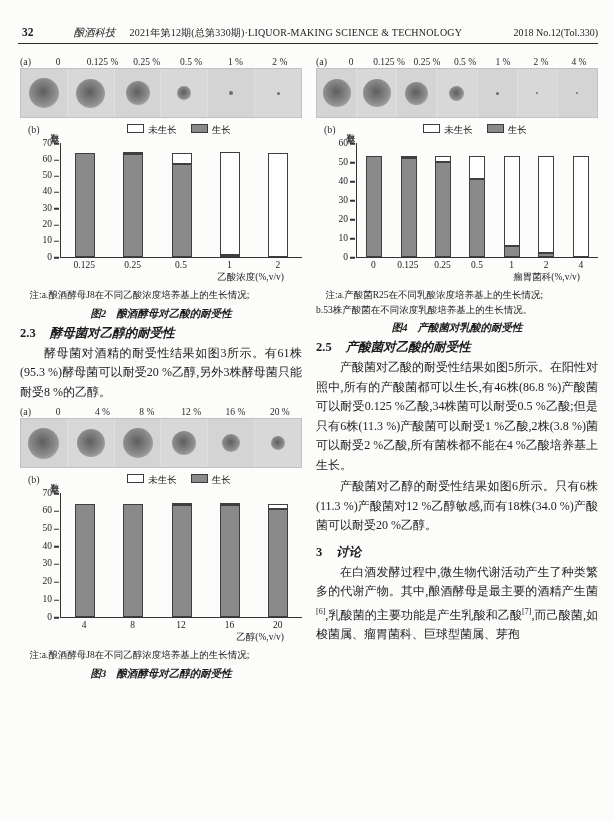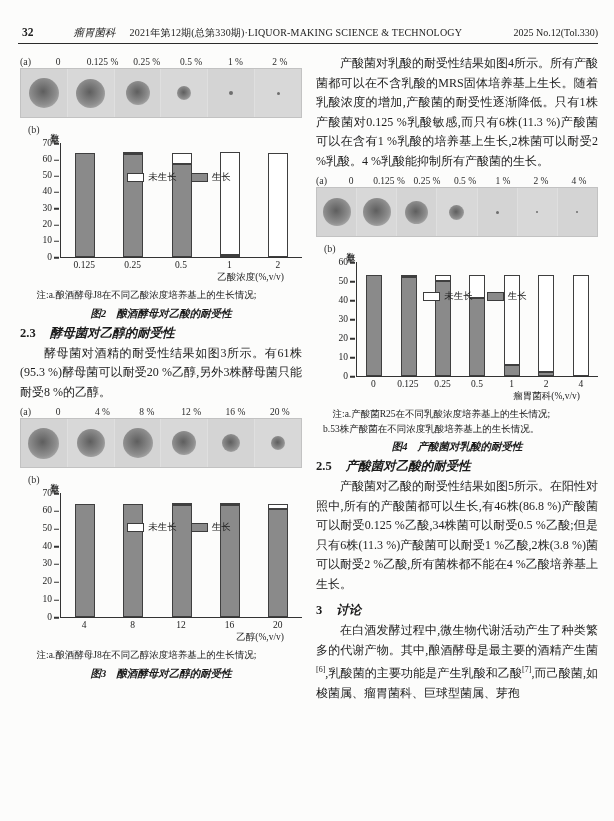--- a/index.html
+++ b/index.html
@@ -34,55 +34,55 @@
   .strip-row .cell{flex:1;display:flex;align-items:center;justify-content:center;background:#d4d4d4;border-right:1px solid #dfdfdf;}
   .strip-row .cell:nth-child(even){background:#d8d8d8;}
   .strip-row .cell:last-child{border-right:none;}
   .colony{border-radius:50%;background:radial-gradient(circle at 47% 45%, #5e5e5e 0%, #7a7a7a 34%, #8e8e8e 58%, #b5b5b5 86%, rgba(205,205,205,0) 100%);}
   
   .chart{position:relative;margin:2px 0 4px 0;}
   .chart-top{position:relative;height:15px;}
   .blabel{position:absolute;left:8px;top:0;font-size:10px;color:#333;}
   .ylab{position:absolute;left:28px;top:2px;writing-mode:vertical-rl;font-size:9px;letter-spacing:2px;color:#222;}
   .legend{position:absolute;left:38%;top:0;display:flex;gap:14px;align-items:center;}
-  .legend .li{display:flex;align-items:center;gap:4px;font-size:9.5px;color:#222;margin-top:47px;}
+  .legend .li{display:flex;align-items:flex-start;gap:4px;font-size:9.5px;color:#222;}
   .legend .sw{width:17px;height:9px;border:1px solid #3c3c3c;box-sizing:border-box;}
   .chart-body{display:flex;margin-top:4px;padding-left:14px;}
   .yaxis{position:relative;width:26px;}
   .ytick{position:absolute;right:8px;transform:translateY(50%);font-size:9.5px;color:#222;line-height:1;}
   .ytick::after{content:"";position:absolute;right:-7px;top:50%;width:5px;height:1.3px;background:#333;}
   .plot-wrap{flex:1;}
   .plot{display:flex;justify-content:space-around;align-items:flex-end;
         border-left:1.6px solid #333;border-bottom:1.6px solid #333;box-sizing:content-box;}
   .c118 .plot,.c118 .yaxis{height:114px;}
   .c124 .plot,.c124 .yaxis{height:124px;}
   .slot{flex:1;display:flex;justify-content:center;align-items:flex-end;height:100%;}
   .bar{display:flex;flex-direction:column-reverse;width:20px;height:100%;justify-content:flex-start;}
   .c7 .bar{width:16px;}
   .seg{width:100%;box-sizing:border-box;border:1px solid #3f3f3f;}
   .xlabels{display:flex;margin-top:2px;}
   .xlabels .xl{flex:1;text-align:center;font-size:9.5px;color:#222;}
   .xtitle{text-align:right;padding-right:18px;font-size:9.5px;color:#222;margin-top:1px;}
   
-  .note{font-size:9.5px;line-height:14.5px;color:#222;margin:3px 0 0 7px;}
+  .note{font-size:9.5px;line-height:14.5px;color:#222;margin:3px 0 0 0;}
   .note .n1{text-indent:1em;display:block;}
   .note .n2{display:block;}
   .fcap{text-align:center;font-size:10.5px;font-weight:bold;font-style:italic;margin:4px 0 4px 0;}
   .fcap .fno{margin-right:10px;}
 </style>
 </head>
 <body>
 
 <div class="page">
 
   <div class="hdr">
     <span class="pgnum">32</span>
-    <span class="jname">瘤胃菌科</span>
+    <span class="jname">酿酒科技</span>
     <span class="issue">2021年第12期(总第330期)·LIQUOR-MAKING SCIENCE &amp; TECHNOLOGY</span>
-    <span class="iright">2025 No.12(Tol.330)</span>
+    <span class="iright">2018 No.12(Tol.330)</span>
   </div>
   <div class="hrule"></div>
 
   <div class="cols">
 
     <div class="col">
 
 
       <div class="strip">
         <div class="strip-head">
@@ -307,21 +307,20 @@
       </div>
       <div class="fcap">
         <span class="fno">图3</span><span>酿酒酵母对乙醇的耐受性</span>
       </div>
 
 
     </div>
 
     <div class="col">
 
-      <p class="body indent">产酸菌对乳酸的耐受性结果如图4所示。所有产酸菌都可以在不含乳酸的MRS固体培养基上生长。随着乳酸浓度的增加,产酸菌的耐受性逐渐降低。只有1株产酸菌对0.125 %乳酸敏感,而只有6株(11.3 %)产酸菌可以在含有1 %乳酸的培养基上生长,2株菌可以耐受2 %乳酸。4 %乳酸能抑制所有产酸菌的生长。</p>
 
       <div class="strip">
         <div class="strip-head">
           <span class="sub-label">(a)</span>
           <div class="strip-labels">
               <span class="sl">0</span>
               <span class="sl">0.125 %</span>
               <span class="sl">0.25 %</span>
               <span class="sl">0.5 %</span>
               <span class="sl">1 %</span>
@@ -442,20 +441,21 @@
       </div>
       <div class="fcap">
         <span class="fno">图4</span><span>产酸菌对乳酸的耐受性</span>
       </div>
 
       <div class="shead">
         <span class="num">2.5</span><span>产酸菌对乙酸的耐受性</span>
       </div>
       <p class="body indent">产酸菌对乙酸的耐受性结果如图5所示。在阳性对照中,所有的产酸菌都可以生长,有46株(86.8 %)产酸菌可以耐受0.125 %乙酸,34株菌可以耐受0.5 %乙酸;但是只有6株(11.3 %)产酸菌可以耐受1 %乙酸,2株(3.8 %)菌可以耐受2 %乙酸,所有菌株都不能在4 %乙酸培养基上生长。</p>
 
+      <p class="body indent">产酸菌对乙醇的耐受性结果如图6所示。只有6株(11.3 %)产酸菌对12 %乙醇敏感,而有18株(34.0 %)产酸菌可以耐受20 %乙醇。</p>
 
       <div class="shead" style="margin-top:8px;">
         <span class="num">3</span><span>讨论</span>
       </div>
       <p class="body indent"><span>在白酒发酵过程中,微生物代谢活动产生了种类繁多的代谢产物。其中,酿酒酵母是最主要的酒精产生菌</span><sup>[6]</sup><span>,乳酸菌的主要功能是产生乳酸和乙酸</span><sup>[7]</sup><span>,而己酸菌,如梭菌属、瘤胃菌科、巨球型菌属、芽孢</span></p>
 
     </div>
   </div>
 </div>
 

